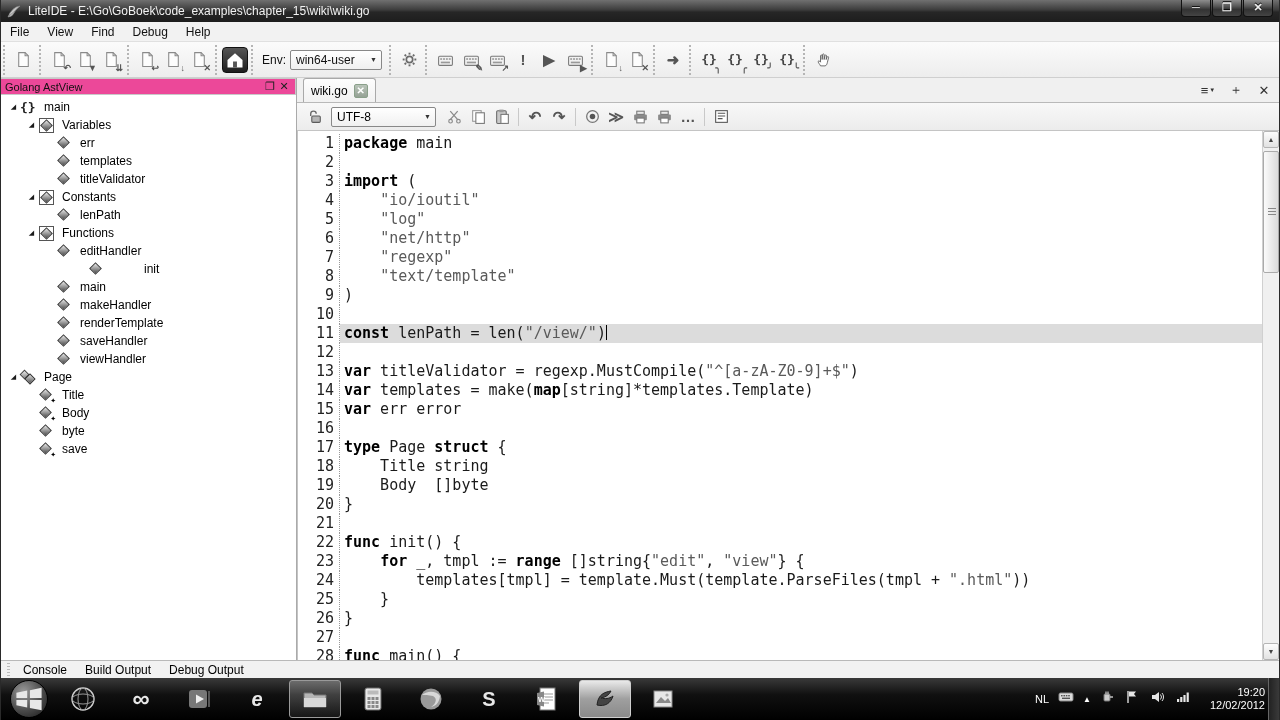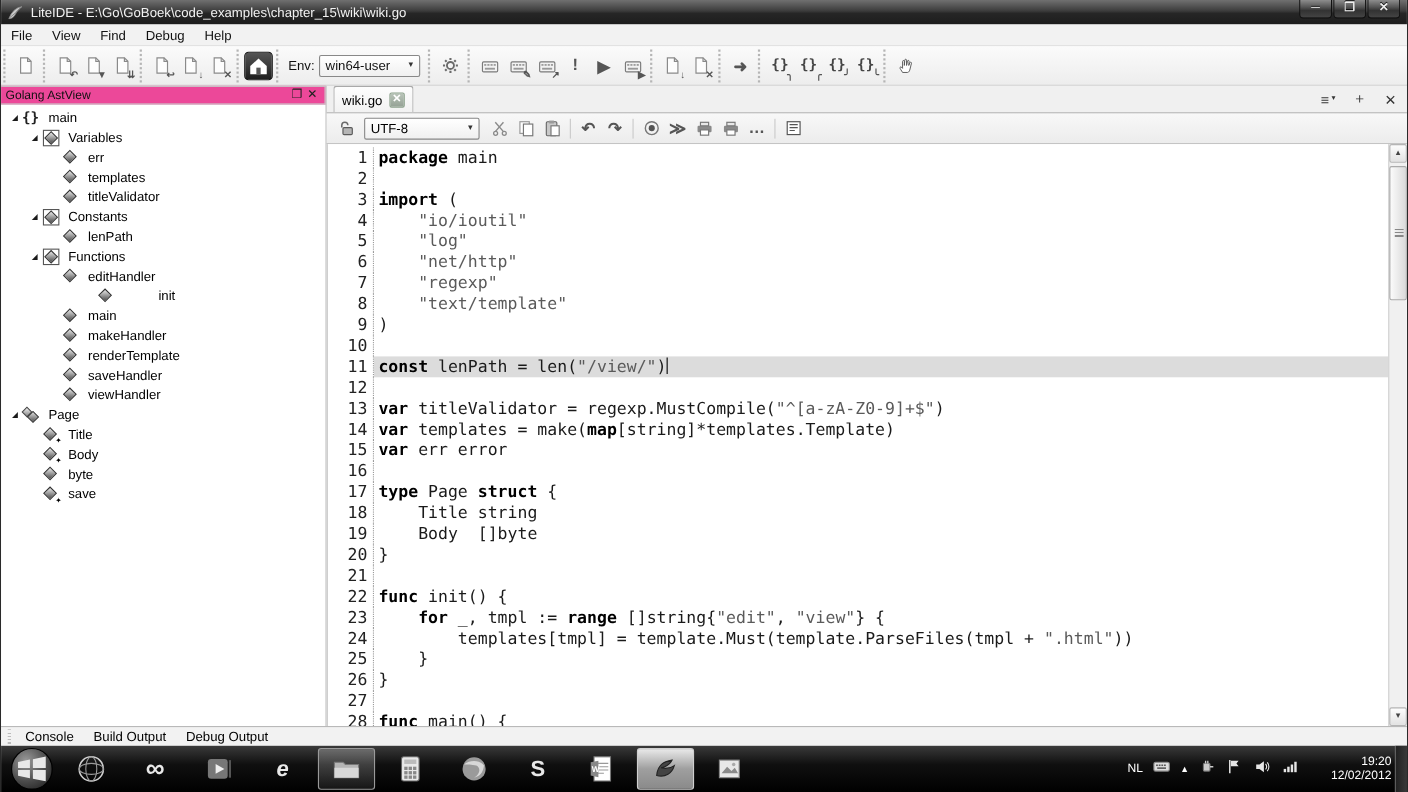--- a/index.html
+++ b/index.html
@@ -120,21 +120,21 @@
     background:radial-gradient(circle at 35% 30%, #9a9a9a, #4a4a4a 55%, #171717);
     border:1px solid #000; display:flex; align-items:center; justify-content:center; }
   .tb-app { width:52px; height:38px; margin:0 3px; border-radius:3px;
     display:flex; align-items:center; justify-content:center; color:#ddd; }
   .tb-app.framed { border:1px solid #9a9a9a; background:linear-gradient(rgba(255,255,255,.28),rgba(255,255,255,.08)); }
   .tb-app.active { border:1px solid #cfcfcf; background:linear-gradient(#e9e9e9,#9f9f9f 50%,#8a8a8a); color:#222; }
   .tb-app svg { width:28px; height:28px; }
   .tray { position:absolute; right:14px; top:0; height:42px; display:flex; align-items:center; gap:9px; color:#fff; }
   .tray svg { width:16px; height:16px; }
   .tray .lang { font-size:11px; }
-  .clock { text-align:right; font-size:11px; line-height:13px; margin-left:20px; }
+  .clock { text-align:right; font-size:11px; line-height:13px; margin-left:10px; }
   .showdesk { position:absolute; right:0; top:0; width:11px; height:42px;
     border-left:1px solid #666; background:linear-gradient(90deg,#222,#3a3a3a); }
   .appglyph { font-weight:bold; color:#e8e8e8; }
 </style>
 </head>
 <body>
 
 <div class="screen">
 
   <div class="titlebar">

